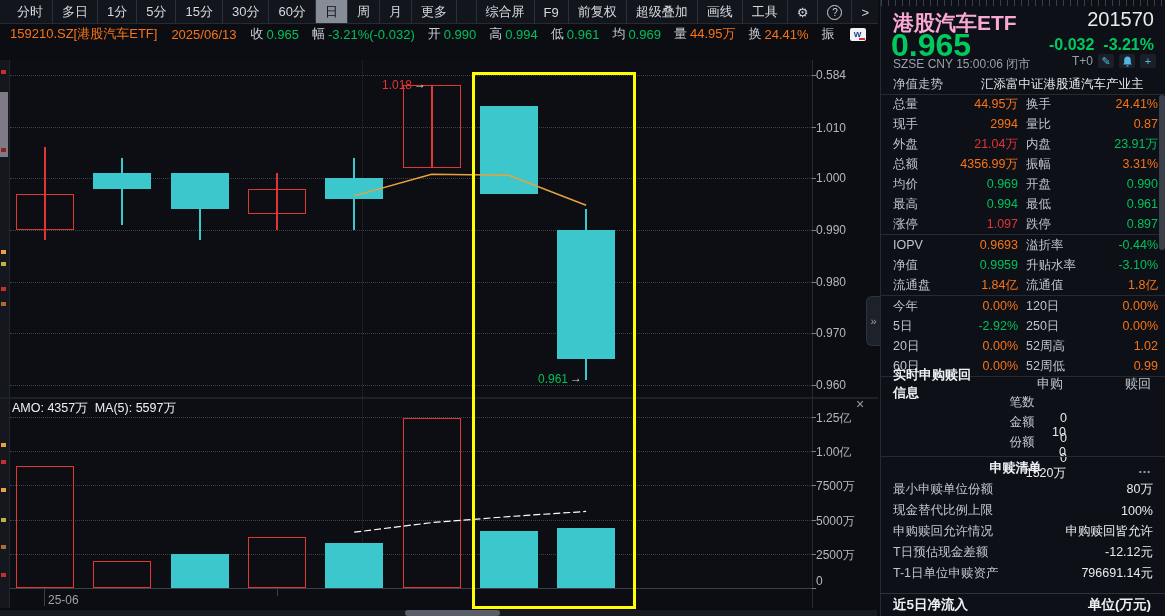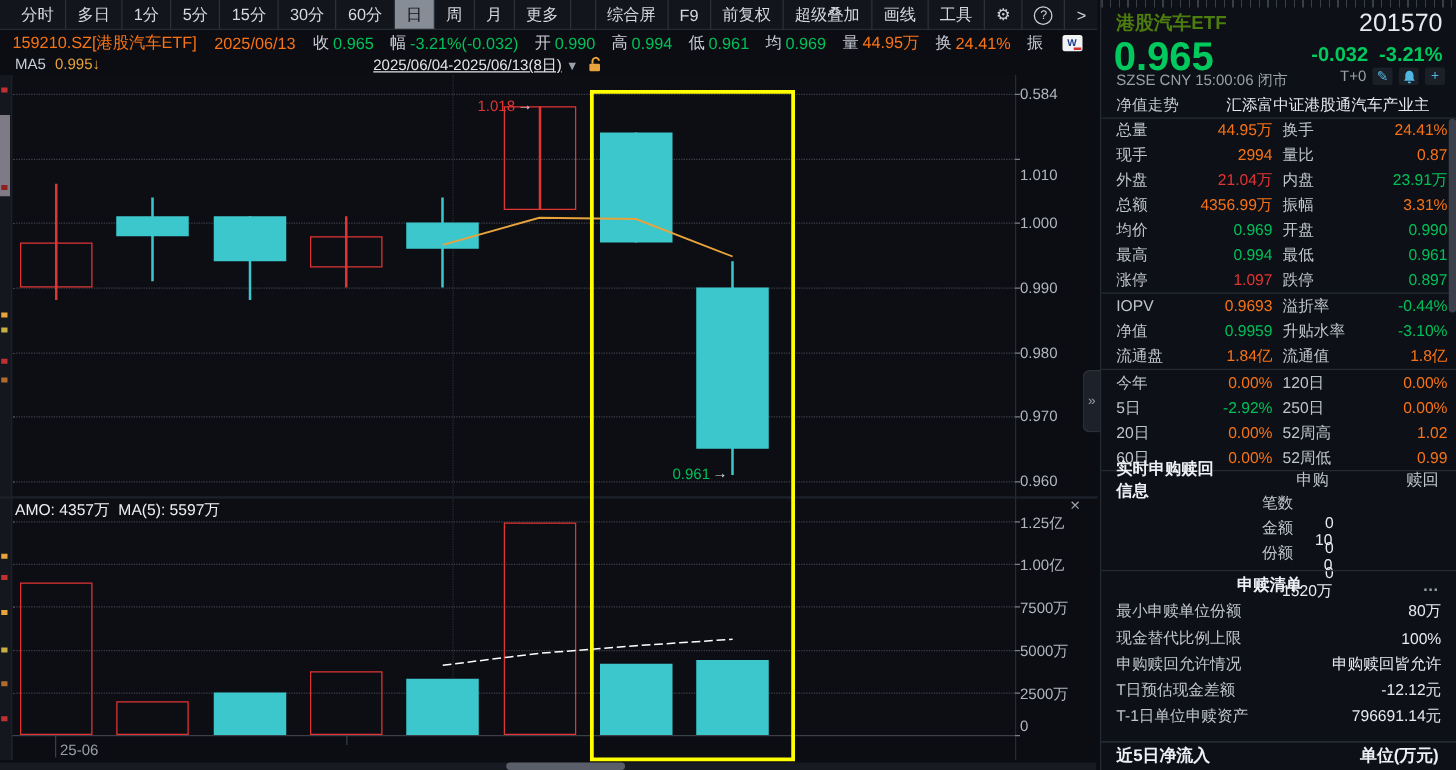--- a/index.html
+++ b/index.html
@@ -47,21 +47,21 @@
   .hlbox{position:absolute;left:472px;top:72px;width:158px;height:531px;border:3px solid #ffff00;pointer-events:none;}
   .hscroll{position:absolute;left:0;top:610px;width:877px;height:6px;background:#171a20;}
   .hthumb{position:absolute;left:405px;top:0;width:95px;height:6px;background:#595e68;border-radius:3px;}
   .expander{position:absolute;left:866px;top:296px;width:13px;height:48px;background:#1d212a;border:1px solid #2e323c;
             border-right:none;border-radius:6px 0 0 6px;display:flex;align-items:center;justify-content:center;
             color:#9aa0aa;font-size:11px;}
   
   .rpanel{position:absolute;left:880px;top:0;width:285px;height:616px;background:#0d1016;border-left:1px solid #262a33;}
   .ruler{position:absolute;left:0;top:0;width:285px;height:6px;
          background:repeating-linear-gradient(90deg,#3a3e48 0 1px,transparent 1px 7px);}
-  .rname{position:absolute;left:12px;top:9px;font-size:15px;font-weight:bold;color:#4d7c0f;}
+  .rname{position:absolute;left:12px;top:9px;font-size:21px;font-weight:bold;color:#f9a8d4;}
   .rcode{position:absolute;right:12px;top:8px;font-size:20px;color:#e8eaee;}
   .rprice{position:absolute;left:10px;top:27px;font-size:32px;font-weight:bold;color:#00c95e;}
   .rchg{position:absolute;right:12px;top:36px;font-size:16px;font-weight:bold;color:#00c95e;}
   .rmeta{position:absolute;left:12px;top:56px;font-size:12px;color:#9aa0aa;}
   .rmright{position:absolute;right:10px;top:54px;font-size:12px;color:#9aa0aa;display:flex;align-items:center;gap:5px;}
   .miconbox{width:16px;height:14px;background:#1a1f28;display:flex;align-items:center;justify-content:center;
             color:#4fb8e2;font-size:11px;border-radius:2px;}
   .fundrow{position:absolute;left:0;top:75px;width:285px;height:19px;border-bottom:1px solid #262a33;
            display:flex;align-items:center;padding:0;font-size:12.5px;}
   .qrows{position:absolute;left:0;top:94px;width:285px;}
@@ -157,32 +157,20 @@
         <span class="fld">
           <span class="lab">振</span>
         </span>
       </span>
     <span class="wpicon">W</span>
   </div>
 
   <div class="chheader chheader-row chader chheader"></div>
   <div class="chader"></div>
   <div class="chheader"></div>
-  <div class="abs chheaderwrap chheader chheader2 chheader3 chheader4" style="left:0;top:44px;width:878px;height:16px;">
-    <span class="abs" style="left:12px;top:0;font-size:12px;color:#c8ccd4;">MA5</span>
-    <span class="abs to" style="left:44px;top:0;font-size:12px;">0.995↓</span>
-    <span class="abs" style="right:395px;top:0;">
-      <span class="daterange">2025/06/04-2025/06/13(8日)</span>
-      <span style="color:#9aa0aa;font-size:10px;">▼</span>
-      <svg width="14" height="13" style="vertical-align:-2px;margin-left:3px;">
-        <path d="M5 6 V4.2 a2.6 2.6 0 0 1 5.2 -0.6" stroke="#e8a33d" fill="none" stroke-width="1.6"></path>
-        <rect x="2.5" y="6" width="8.5" height="6" rx="1" fill="#e8a33d"></rect>
-      </svg>
-    </span>
-  </div>
 
   <div class="lstrip" id="lstrip">
       <div style="position: absolute; left: 0px; top: 32px; width: 8px; height: 65px; background: rgb(126, 122, 134);"></div>
       <div style="position: absolute; left: 1px; top: 10px; width: 5px; height: 4px; background: rgb(192, 48, 48);"></div>
       <div style="position: absolute; left: 1px; top: 88px; width: 5px; height: 4px; background: rgb(144, 32, 32);"></div>
       <div style="position: absolute; left: 1px; top: 190px; width: 5px; height: 4px; background: rgb(232, 163, 61);"></div>
       <div style="position: absolute; left: 1px; top: 202px; width: 5px; height: 4px; background: rgb(200, 176, 64);"></div>
       <div style="position: absolute; left: 1px; top: 227px; width: 5px; height: 4px; background: rgb(192, 48, 48);"></div>
       <div style="position: absolute; left: 1px; top: 242px; width: 5px; height: 4px; background: rgb(176, 106, 42);"></div>
       <div style="position: absolute; left: 1px; top: 383px; width: 5px; height: 4px; background: rgb(232, 163, 61);"></div>
@@ -251,21 +239,21 @@
   <div class="volheader">
     <span>AMO: 4357万</span>&nbsp;&nbsp;<span>MA(5): 5597万</span>
   </div>
   <div class="closex">×</div>
 
   <div class="yaxis-line"></div>
   <div id="pricetick">
       <div class="ytick" style="top: 75px;"></div>
       <div class="ylab" style="top: 68px;">0.584</div>
       <div class="ytick" style="top: 126.667px;"></div>
-      <div class="ylab" style="top: 133px;">1.010</div>
+      <div class="ylab" style="top: 121px;">1.010</div>
       <div class="ytick" style="top: 178.333px;"></div>
       <div class="ylab" style="top: 171.333px;">1.000</div>
       <div class="ytick" style="top: 230px;"></div>
       <div class="ylab" style="top: 223px;">0.990</div>
       <div class="ytick" style="top: 281.667px;"></div>
       <div class="ylab" style="top: 274.667px;">0.980</div>
       <div class="ytick" style="top: 333.333px;"></div>
       <div class="ylab" style="top: 326.333px;">0.970</div>
       <div class="ytick" style="top: 385px;"></div>
       <div class="ylab" style="top: 378px;">0.960</div>

